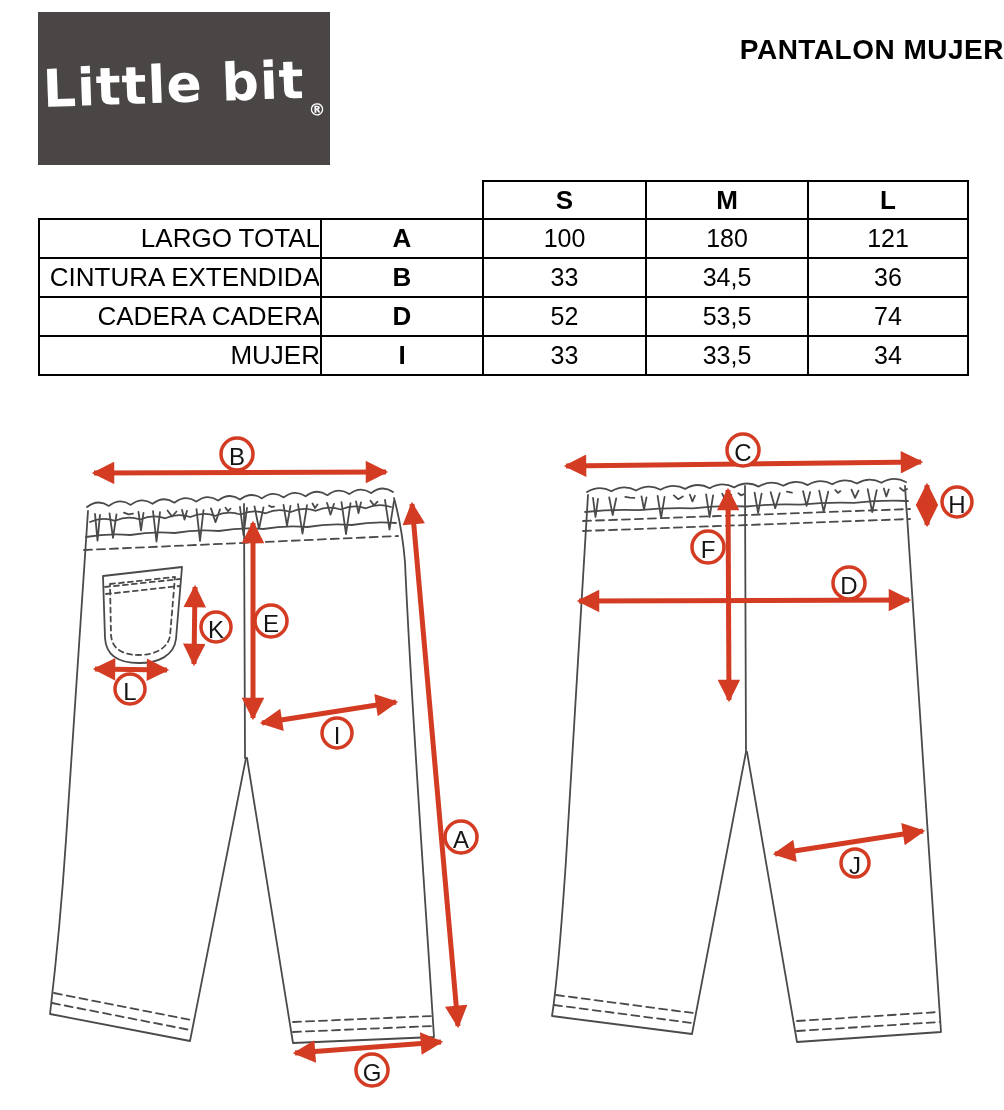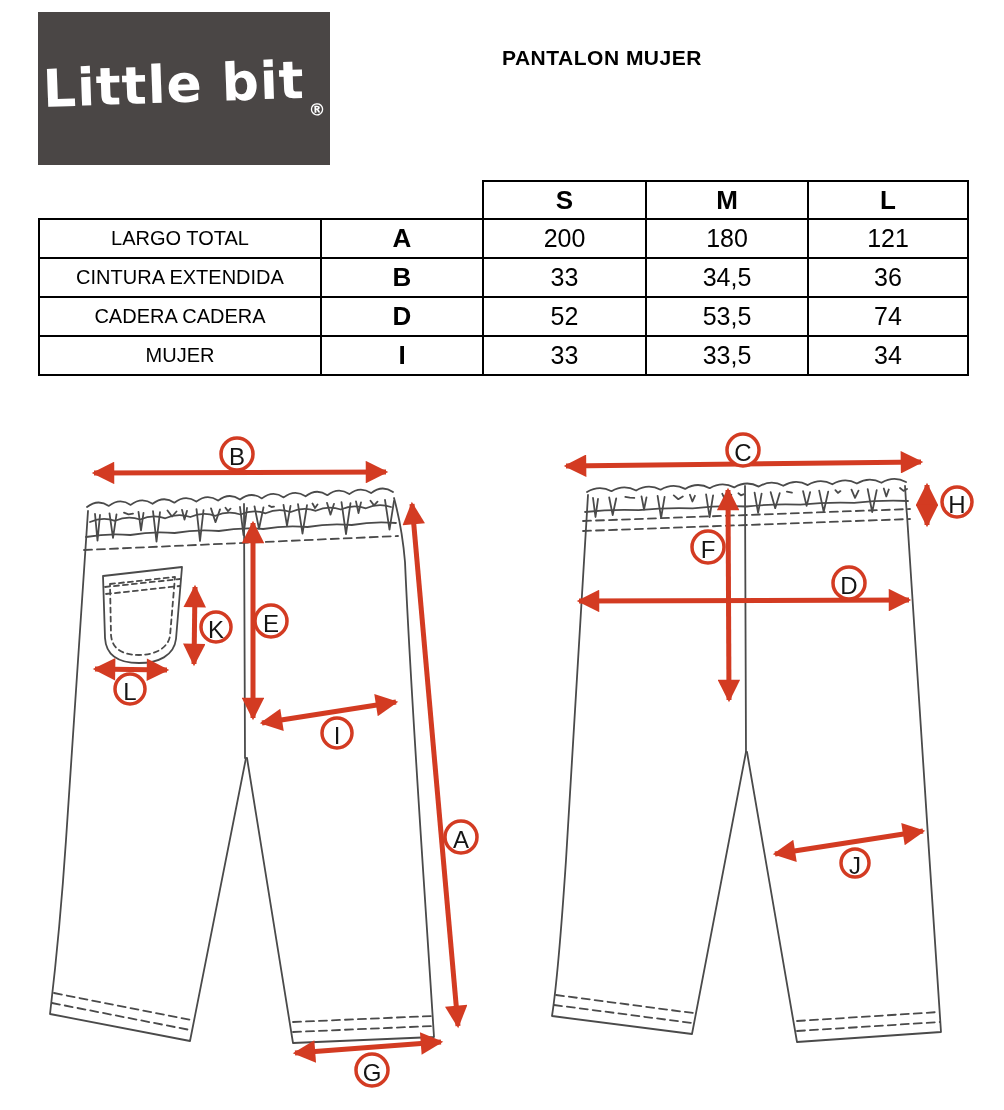--- a/index.html
+++ b/index.html
@@ -21,34 +21,34 @@
   .logo-text{
     font-family:"DejaVu Sans",sans-serif;font-weight:bold;color:#fff;
     font-size:52px;letter-spacing:1px;transform:rotate(-2deg);
   }
   .reg-mark{
     font-family:"DejaVu Sans",sans-serif;color:#fff;font-size:17px;
     vertical-align:-18px;margin-left:3px;
   }
   
   .doc-title{
-    position:absolute;left:502px;top:46px;width:502px;text-align:left;
-    font-size:21px;font-weight:bold;letter-spacing:.5px;
+    position:absolute;left:502px;top:34px;width:502px;text-align:right;
+    font-size:28px;font-weight:bold;letter-spacing:.5px;
   }
   
   table.sizes{
     position:absolute;left:38px;top:180px;border-collapse:collapse;table-layout:fixed;
   }
   table.sizes td,table.sizes th{
     border:2px solid #000;padding:0;overflow:hidden;white-space:nowrap;
     height:37px;vertical-align:middle;
   }
   table.sizes tr.hdr td.nob{border:none;}
   table.sizes tr.hdr th{height:34px;font-size:26px;font-weight:bold;text-align:center;}
-  td.lbl{font-size:20px;text-align:center;padding-left:4px;border-radius:12px;}
+  td.lbl{font-size:26px;text-align:right;padding-left:4px;border-radius:12px;}
   td.ltr{font-size:26px;font-weight:bold;text-align:center;}
   td.val{font-size:25px;text-align:center;}
   
   svg.diagrams{position:absolute;left:0;top:430px;width:1004px;height:680px;}
   .thin{stroke:var(--line);stroke-width:1.8;fill:none;stroke-linecap:round;stroke-linejoin:round;}
   .dash{stroke-dasharray:8 5;}
   .dash2{stroke-dasharray:5 4;}
   .arrow{stroke:var(--accent);stroke-width:5;fill:none;}
   .lblc{fill:#fff;stroke:var(--accent);stroke-width:3.5;}
   .lblt{font-family:"Liberation Sans",sans-serif;font-size:24px;font-weight:500;fill:#141414;
@@ -77,21 +77,21 @@
         <tr class="hdr">
       <td class="nob"></td>
       <td class="nob"></td>
       <th>S</th>
       <th>M</th>
       <th>L</th>
     </tr>
     <tr>
       <td class="lbl">LARGO TOTAL</td>
       <td class="ltr">A</td>
-      <td class="val">200</td>
+      <td class="val">100</td>
       <td class="val">180</td>
       <td class="val">121</td>
     </tr>
     <tr>
       <td class="lbl">CINTURA EXTENDIDA</td>
       <td class="ltr">B</td>
       <td class="val">33</td>
       <td class="val">34,5</td>
       <td class="val">36</td>
     </tr>

